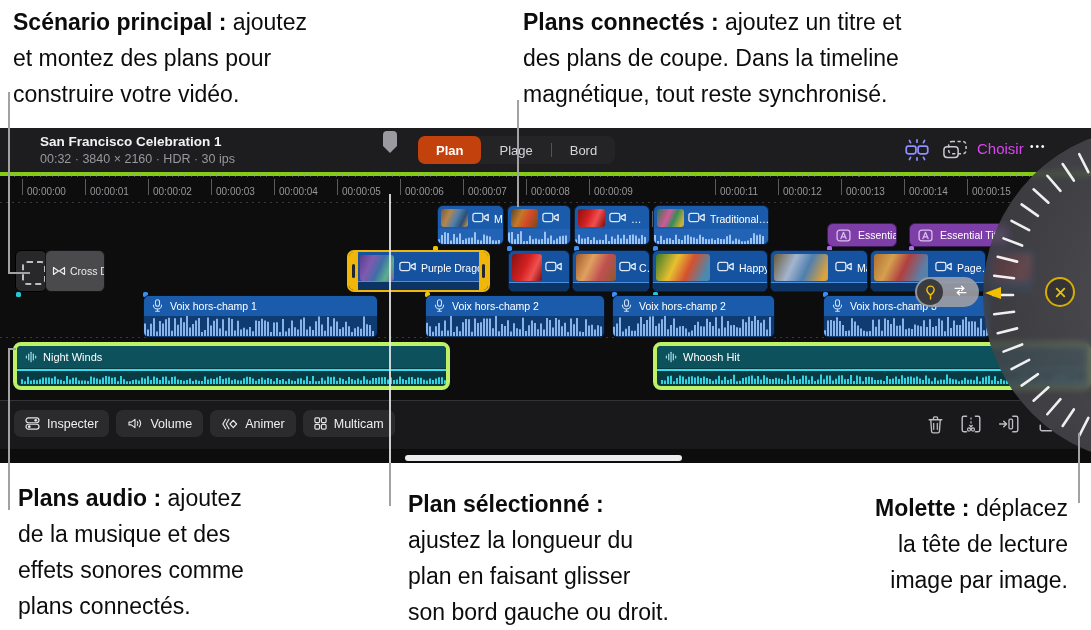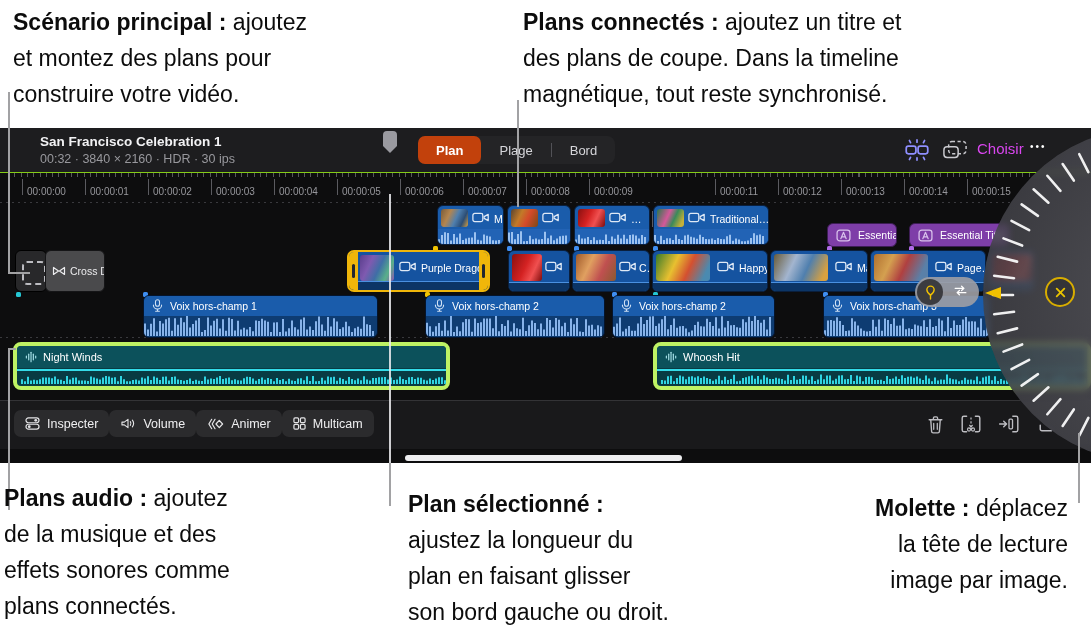--- a/index.html
+++ b/index.html
@@ -7,21 +7,21 @@
        font-family:"Liberation Sans","DejaVu Sans",sans-serif;}
 
   
   .ann{position:absolute;font-size:23px;line-height:36px;color:#0c0c0c}
   .ann b{font-weight:700}
   .ann .body{white-space:pre-line}
   .callout{position:absolute;background:#a2a2a4}
 
   
   #app{position:absolute;left:0;top:128px;width:1091px;height:335px;background:#0d0d0e;overflow:hidden}
-  #apphead{position:absolute;left:0;top:0;width:100%;height:44px;background:#1d1d1f;border-bottom:1px solid #84cc16}
+  #apphead{position:absolute;left:0;top:0;width:100%;height:44px;background:#1d1d1f;border-bottom:4px solid #84cc16}
   #title{position:absolute;left:40px;top:6px;font-size:13.5px;font-weight:700;color:#f2f2f4}
   #meta{position:absolute;left:40px;top:24px;font-size:12.5px;color:#98989d}
   #segctl{position:absolute;left:418px;top:8px;height:28px;display:flex;align-items:center;background:#242426;border-radius:8px}
   .seg{height:28px;display:flex;align-items:center;justify-content:center;font-size:13px;color:#d6d6da;padding:0 18px;border-radius:7px}
   .seg.on{background:#c2410c;color:#fff;font-weight:700}
   .segdiv{width:1px;height:14px;background:#525257}
   #magbtn{position:absolute;left:903px;top:10px;width:28px;height:24px}
   #choosebtn{position:absolute;left:942px;top:12px;width:26px;height:20px;color:#c9c9ce}
   #chooselbl{position:absolute;left:977px;top:12px;font-size:15px;color:#d946ef}
   #morelbl{position:absolute;left:1030px;top:13px;font-size:10px;letter-spacing:2px;color:#fff}
@@ -86,21 +86,21 @@
   .muhead .mwav{position:absolute;left:8px;top:5px;color:#9fdbe2}
   .muhead .clabel{position:absolute;left:26px;top:5px;font-size:11px}
   .muline{position:absolute;left:0;top:23px;width:100%;height:2px;background:#35dbe8}
   .muwave{position:absolute;left:4px;right:4px;bottom:2px;height:15px;color:#2fd4e2}
   .muwave .wave{position:absolute;inset:0}
 
   .dot{position:absolute;width:5px;height:5px;border-radius:1.5px}
 
   
   #toolbar{position:absolute;left:0;top:272px;width:100%;height:48px;background:#19191b;border-top:1px solid #333336}
-  #tbl{position:absolute;left:14px;top:9px;display:flex;}
+  #tbl{position:absolute;left:14px;top:9px;display:flex;gap:7px}
   .tbtn{height:27px;display:inline-flex;align-items:center;gap:7px;padding:0 11px;background:#2b2b2d;border-radius:7px;
         color:#efeff1;font-size:12.5px}
   .tbtn .islot{color:#e4e4e6}
   .tico{position:absolute;top:10px;width:26px;height:26px;color:#bdbdc2;display:flex;align-items:center;justify-content:center}
 
   #scrollbar{position:absolute;left:405px;top:327px;width:277px;height:6px;border-radius:3px;background:#ededef}
 
   
   #wheel{position:absolute;left:983px;top:-1px;width:336px;height:336px;border-radius:50%;
      background:radial-gradient(circle at 62% 50%, rgba(99,99,106,.80), rgba(58,58,64,.86));
@@ -603,21 +603,21 @@
 </div>
 
 <div class="callout" style="left:8px;top:92px;width:2px;height:182px"></div>
 <div class="callout" style="left:8px;top:272px;width:22px;height:2px"></div>
 <div class="callout" style="left:517px;top:100px;width:2px;height:107px"></div>
 <div class="callout" style="left:8px;top:348px;width:8px;height:2px"></div>
 <div class="callout" style="left:8px;top:348px;width:2px;height:162px"></div>
 <div class="callout" style="left:389px;top:463px;width:2px;height:43px"></div>
 <div class="callout" style="left:1078px;top:433px;width:2px;height:70px"></div>
 
-<div class="ann" style="left:4px;top:480px">
+<div class="ann" style="left:18px;top:480px">
   <b>Plans audio :</b>
   <span class="body">ajoutez
 de la musique et des
 effets sonores comme
 plans connectés.</span>
 </div>
 <div class="ann" style="left:408px;top:486px">
   <b>Plan sélectionné :</b><span class="body">
 ajustez la longueur du
 plan en faisant glisser

